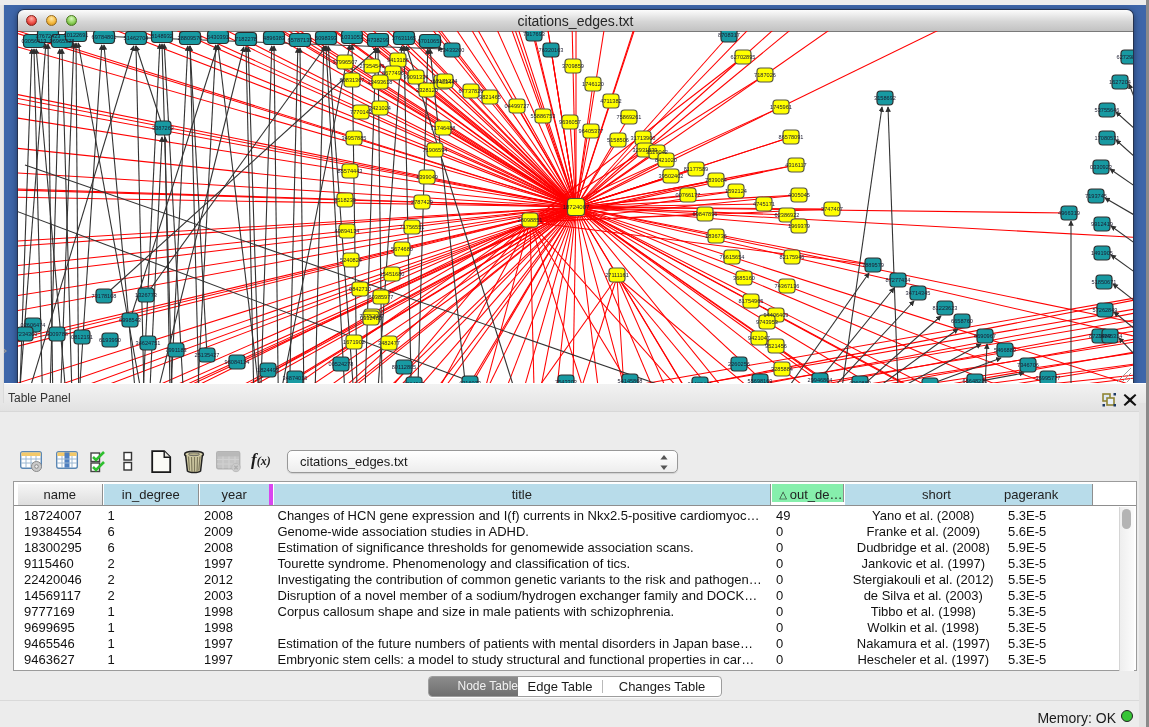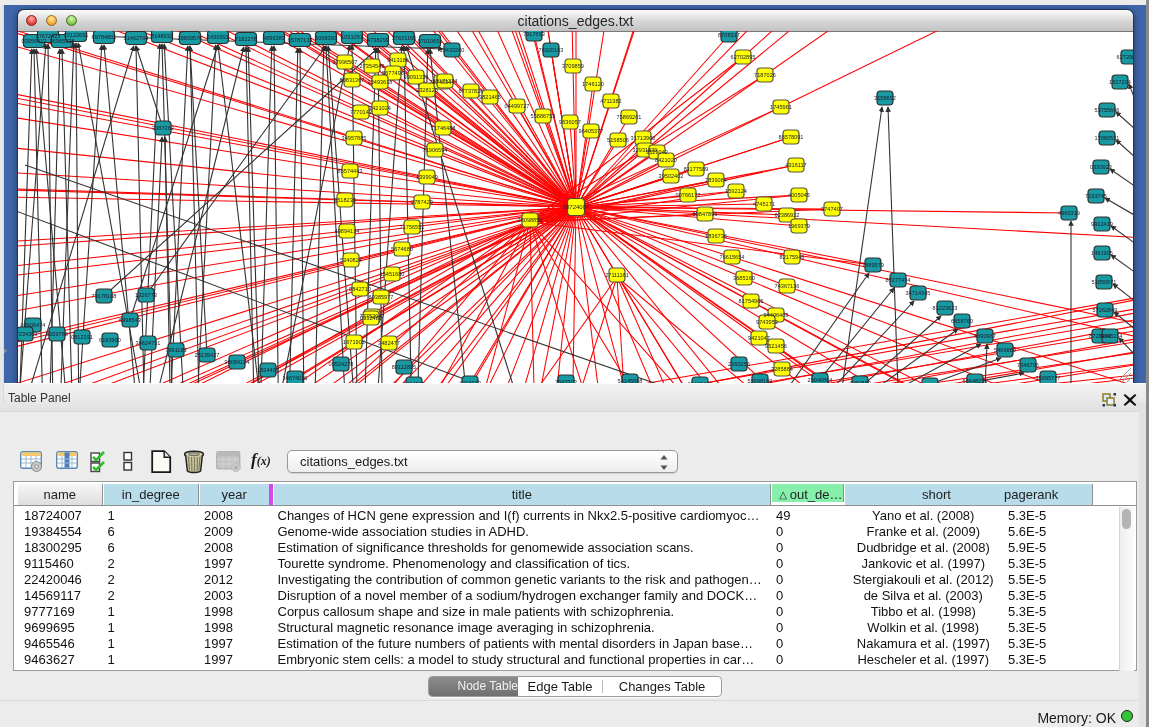--- a/index.html
+++ b/index.html
@@ -815,21 +815,20 @@
         <div style="position:absolute;left:204px;top:0;white-space:nowrap">1998</div>
         <div style="position:absolute;left:277.5px;top:0;white-space:nowrap">Corpus callosum shape and size in male patients with schizophrenia.</div>
         <div style="position:absolute;left:776px;top:0;white-space:nowrap">0</div>
         <div style="position:absolute;left:843.5px;top:0;width:159.5px;text-align:center;white-space:nowrap">Tibbo et al. (1998)</div>
         <div style="position:absolute;left:1008px;top:0;white-space:nowrap">5.3E-5</div>
       </div>
 <div style="position:absolute;left:0;top:620px;width:1149px;height:16px;font-size:13px;line-height:16px;color:#111">
         <div style="position:absolute;left:24px;top:0;white-space:nowrap">9699695</div>
         <div style="position:absolute;left:107.5px;top:0;white-space:nowrap">1</div>
         <div style="position:absolute;left:204px;top:0;white-space:nowrap">1998</div>
-        <div style="position:absolute;left:277.5px;top:0;white-space:nowrap">Structural magnetic resonance image averaging in schizophrenia.</div>
         <div style="position:absolute;left:776px;top:0;white-space:nowrap">0</div>
         <div style="position:absolute;left:843.5px;top:0;width:159.5px;text-align:center;white-space:nowrap">Wolkin et al. (1998)</div>
         <div style="position:absolute;left:1008px;top:0;white-space:nowrap">5.3E-5</div>
       </div>
 <div style="position:absolute;left:0;top:636px;width:1149px;height:16px;font-size:13px;line-height:16px;color:#111">
         <div style="position:absolute;left:24px;top:0;white-space:nowrap">9465546</div>
         <div style="position:absolute;left:107.5px;top:0;white-space:nowrap">1</div>
         <div style="position:absolute;left:204px;top:0;white-space:nowrap">1997</div>
         <div style="position:absolute;left:277.5px;top:0;white-space:nowrap">Estimation of the future numbers of patients with mental disorders in Japan base…</div>
         <div style="position:absolute;left:776px;top:0;white-space:nowrap">0</div>

